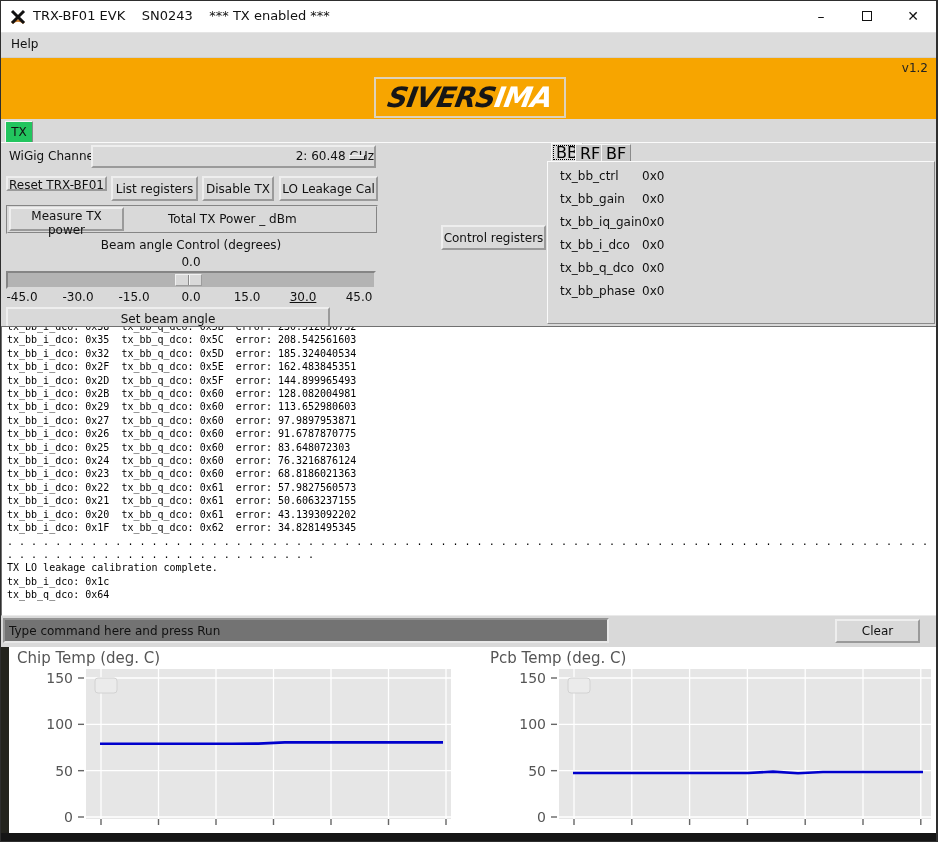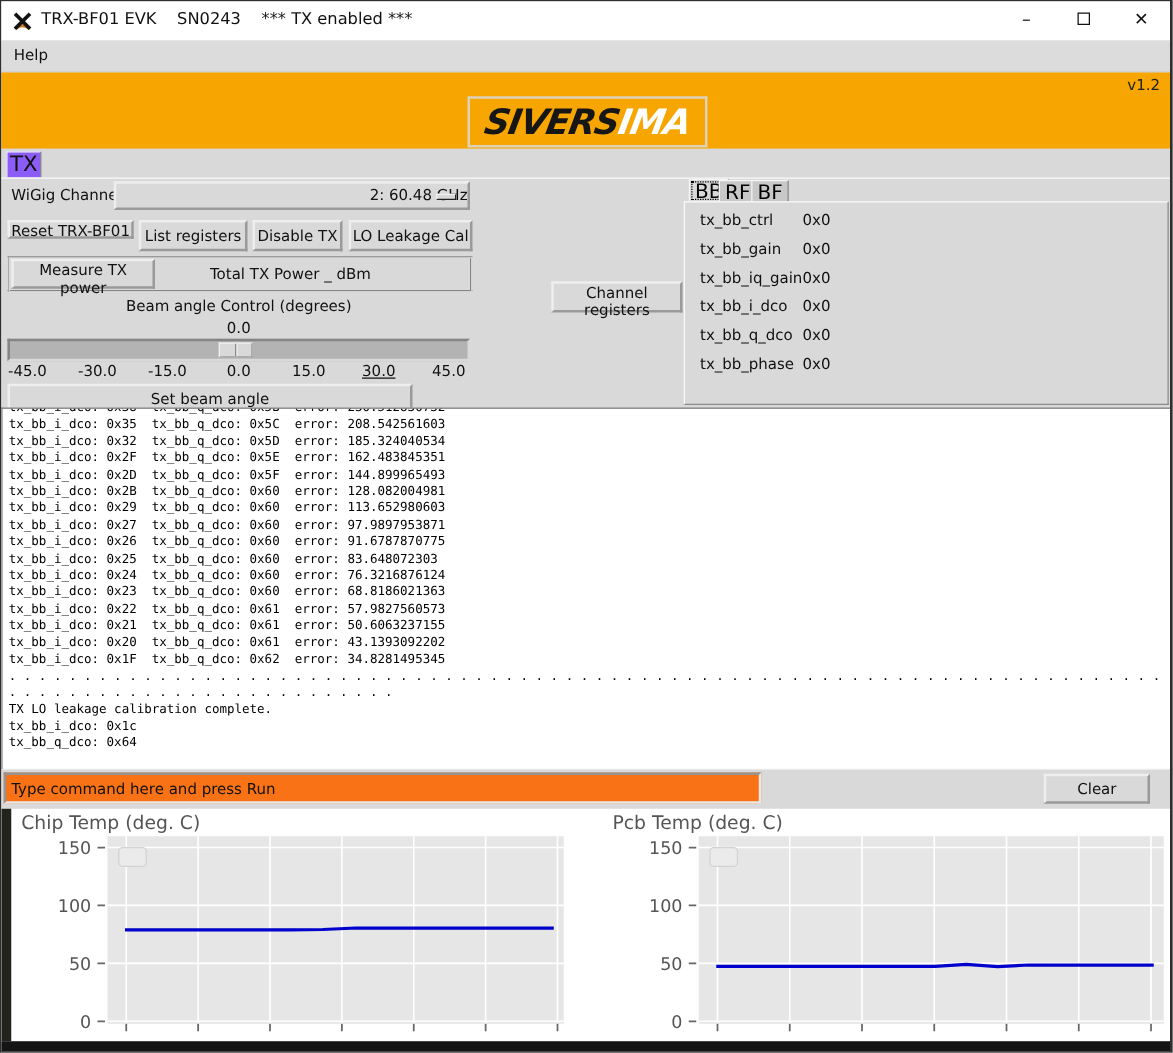--- a/index.html
+++ b/index.html
@@ -16,21 +16,21 @@
   .menubar{position:absolute;left:0;top:32px;width:100%;height:25px;background:#dcdcdc;border-bottom:1px solid #cfcfcf;}
   .menubar .menuitem{position:absolute;left:10px;top:4px;font-size:12px;color:#111;}
   
   .banner{position:absolute;left:0;top:57px;width:100%;height:61px;background:#f7a500;}
   .banner .version{position:absolute;top:3px;right:8px;font-size:12px;color:#222;}
   .logo{position:absolute;left:373px;top:19px;width:192px;height:41px;background:#f7a500;border:2px solid #ded2ba;text-align:center;line-height:37px;overflow:hidden;}
   .logo span{display:inline-block;transform:skewX(-10deg);font-size:28px;font-weight:900;font-style:italic;letter-spacing:-1px;}
   .logo .lg-left{color:#161616;} .logo .lg-right{color:#ffffff;}
   
   .tabbar{position:absolute;left:0;top:118px;width:100%;height:23px;background:#d9d9d9;}
-  .tab-tx{position:absolute;left:4px;top:2px;width:28px;height:21px;background:#8b5cf6;border:1px solid #8a8a8a;border-bottom:none;border-top-color:#f6f6f6;border-left-color:#f6f6f6;text-align:center;font-size:17px;line-height:20px;color:#111;}
+  .tab-tx{position:absolute;left:4px;top:2px;width:28px;height:21px;background:#22c55e;border:1px solid #8a8a8a;border-bottom:none;border-top-color:#f6f6f6;border-left-color:#f6f6f6;text-align:center;font-size:12px;line-height:20px;color:#111;}
   
   .content{position:absolute;left:0;top:141px;width:100%;height:184px;background:#d9d9d9;border-top:1px solid #fafafa;}
   .lbl{position:absolute;font-size:12px;color:#111;}
   .btn{position:absolute;background:#d9d9d9;border:2px outset #eeeeee;font-size:12px;color:#111;text-align:center;padding:0;}
   .combobox{position:absolute;left:90px;top:2px;width:285px;height:23px;background:#d9d9d9;border:2px outset #eeeeee;font-size:12px;line-height:19px;text-align:right;color:#111;}
   .combo-ind{position:absolute;right:9px;top:8px;width:16px;height:5px;background:#d9d9d9;border:1px outset #f2f2f2;border-bottom-color:#777;border-right-color:#777;}
   .powerframe{position:absolute;left:5px;top:62px;width:372px;height:29px;border:2px groove #d9d9d9;}
   .trough{position:absolute;left:5px;top:128px;width:370px;height:18px;background:#b3b3b3;border:2px inset #d9d9d9;}
   .handle{position:absolute;left:167px;top:1px;width:27px;height:12px;background:#d9d9d9;border:1px outset #f0f0f0;}
   .handle .split{position:absolute;left:12px;top:0;width:2px;height:100%;border-left:1px solid #8a8a8a;border-right:1px solid #f5f5f5;}
@@ -38,21 +38,21 @@
   .regtab{position:absolute;top:0;height:19px;background:#c8c8c8;border:1px solid #8a8a8a;border-bottom:none;border-top-color:#f4f4f4;border-left-color:#f4f4f4;text-align:center;line-height:18px;padding:0 4px;}
   .regtab.sel{background:#d9d9d9;outline:1px dotted #000;outline-offset:-3px;}
   .regpane{position:absolute;left:546px;top:18px;width:388px;height:163px;background:#d9d9d9;border:1px solid #8a8a8a;border-top-color:#fafafa;border-left-color:#fafafa;}
   .regrow-name{position:absolute;left:12px;font-size:12px;color:#111;}
   .regrow-val{position:absolute;left:94px;font-size:12px;color:#111;}
   
   .console{position:absolute;left:0;top:325px;width:938px;height:290px;background:#ffffff;border:1px solid #707070;border-right-color:#eaeaea;border-bottom-color:#eaeaea;overflow:hidden;}
   .console pre{margin:0;padding:0 0 0 5px;transform:translateY(-7px);font-family:"DejaVu Sans Mono",monospace;font-size:10px;line-height:13.4px;color:#000;}
   
   .cmdrow{position:absolute;left:0;top:615px;width:100%;height:31px;background:#d9d9d9;}
-  .cmdinput{position:absolute;left:2px;top:2px;width:606px;height:25px;background:#f97316;border:2px inset #e8e8e8;font-size:12px;color:#111;padding:0 4px;}
+  .cmdinput{position:absolute;left:2px;top:2px;width:606px;height:25px;background:#737373;border:2px inset #e8e8e8;font-size:12px;color:#111;padding:0 4px;}
   
   .charts{position:absolute;left:0;top:646px;width:100%;height:186px;background:#ffffff;}
   .leftsliver{position:absolute;left:0;top:0;width:8px;height:186px;background:#23231d;}
   .fig{position:absolute;top:0;height:186px;}
   .fig svg{display:block;}
   .bottomstrip{position:absolute;left:0;top:832px;width:100%;height:10px;background:#151515;}
 </style>
 </head>
 <body>
 
@@ -112,21 +112,21 @@
     <span class="tick" style="left:21px;">-45.0</span>
     <span class="tick" style="left:77px;">-30.0</span>
     <span class="tick" style="left:133px;">-15.0</span>
     <span class="tick" style="left:190px;">0.0</span>
     <span class="tick" style="left:246px;">15.0</span>
     <span class="tick" style="left:302px;text-decoration:underline;">30.0</span>
     <span class="tick" style="left:358px;">45.0</span>
 
     <button class="btn" style="left:5px;top:164px;width:324px;height:23px;">Set beam angle</button>
 
-    <button class="btn" style="left:440px;top:82px;width:105px;height:25px;">Channel registers</button>
+    <button class="btn" style="left:440px;top:82px;width:105px;height:25px;">Control registers</button>
 
     <div class="regtab sel" style="left:550px;">BB</div>
     <div class="regtab" style="left:574px;top:1px;">RF</div>
     <div class="regtab" style="left:600px;top:1px;">BF</div>
 
     <div class="regpane">
       <div>
         <span class="regrow-name" style="top:7px;">tx_bb_ctrl</span>
         <span class="regrow-val" style="top:7px;">0x0</span>
       </div>

